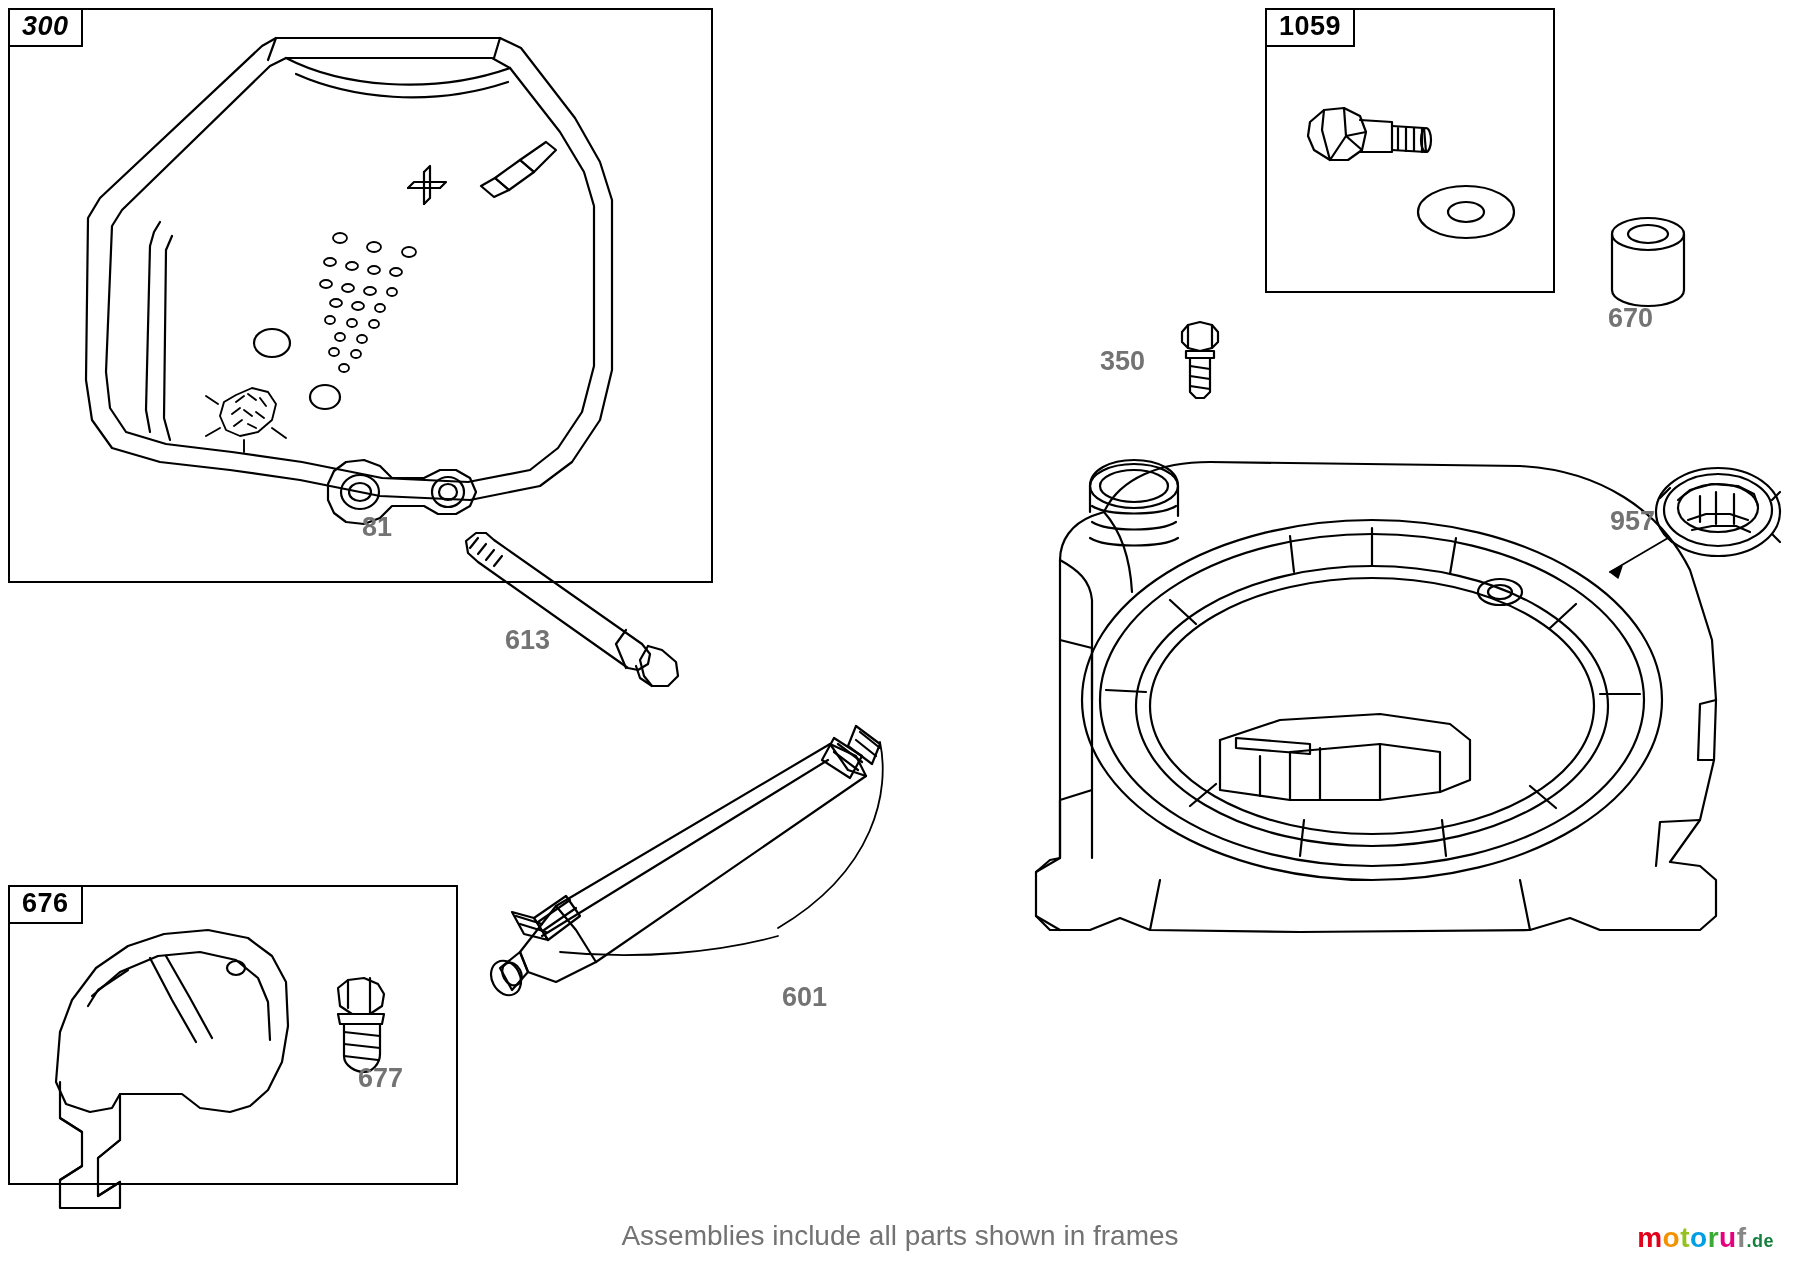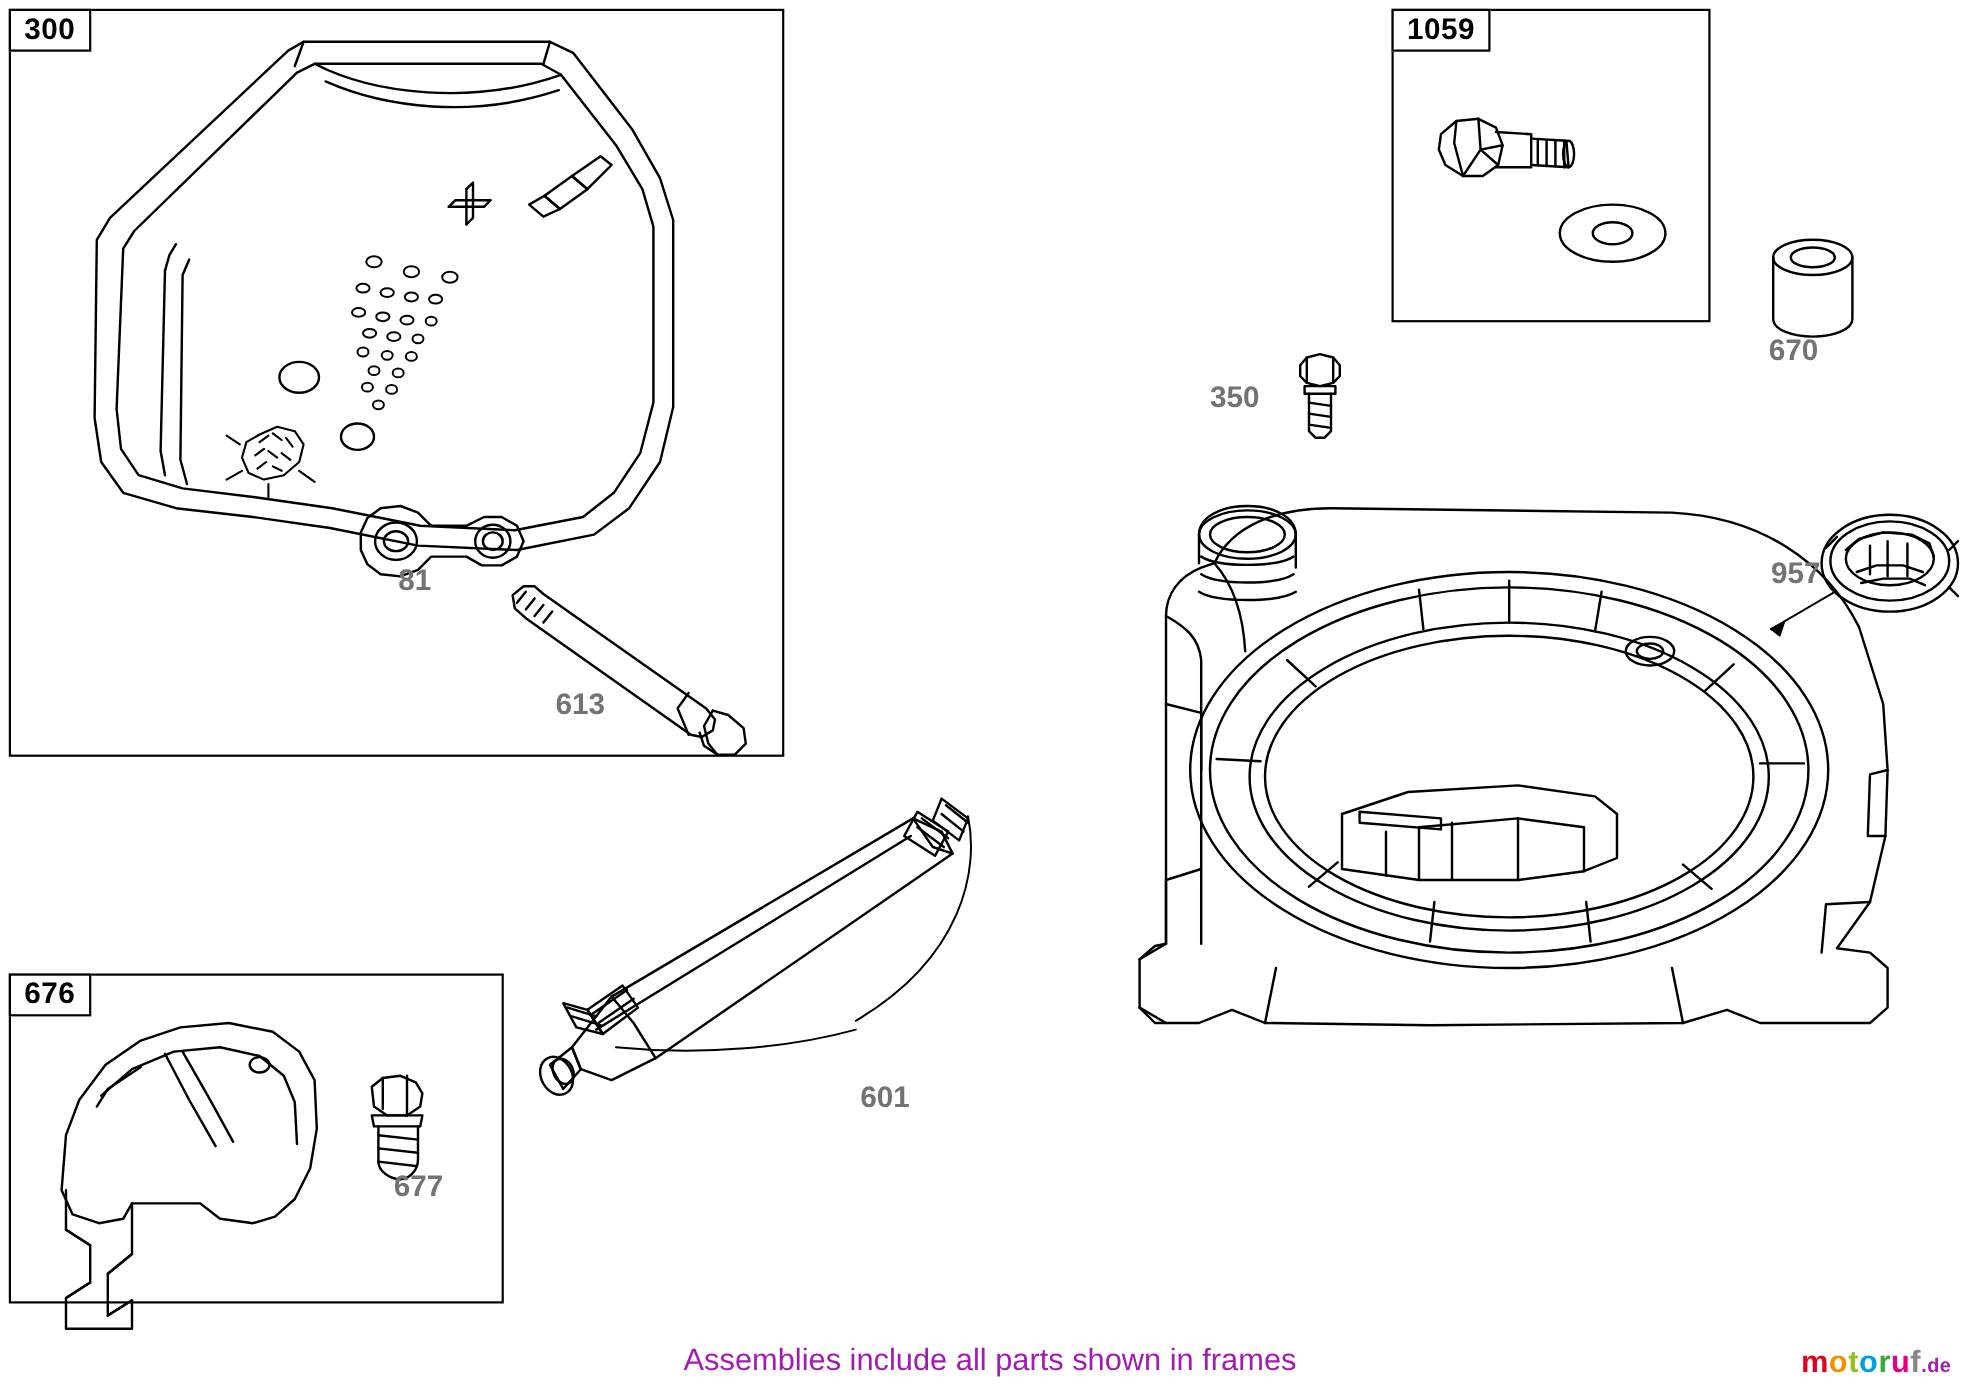--- a/index.html
+++ b/index.html
@@ -47,48 +47,48 @@
     white-space: nowrap;
     line-height: 1;
   }
   .footer-note {
     position: absolute;
     left: 0;
     width: 1800px;
     top: 1220px;
     text-align: center;
     font-size: 28px;
-    color: #a21caf;
+    color: #737373;
   }
   .watermark {
     position: absolute;
     right: 26px;
     top: 1222px;
     font-size: 28px;
     font-weight: bold;
     letter-spacing: 0.5px;
     white-space: nowrap;
   }
   .wm-m { color: #e2001a; }
   .wm-o { color: #f39200; }
   .wm-t { color: #95c11f; }
   .wm-o2 { color: #009fe3; }
   .wm-r { color: #3aaa35; }
   .wm-u { color: #e6007e; }
   .wm-f { color: #878787; }
-  .wm-de { color: #a21caf; font-size: 18px; text-align: right; }
+  .wm-de { color: #15803d; font-size: 18px; text-align: right; }
   svg.art { position: absolute; left: 0; top: 0; width: 1800px; height: 1264px; pointer-events: none; }
   svg.art * { vector-effect: non-scaling-stroke; }
 </style>
 </head>
 <body>
 
 <div id="sheet">
 
-  <div class="frame" style="left:8px;top:8px;width:705px;height:680px;">
+  <div class="frame" style="left:8px;top:8px;width:705px;height:575px;font-style:italic;">
     <div class="frame-tag">300</div>
   </div>
 
   <div class="frame" style="left:1265px;top:8px;width:290px;height:285px;">
     <div class="frame-tag">1059</div>
   </div>
 
 
 
   <div class="frame" style="left:8px;top:885px;width:450px;height:300px;">

